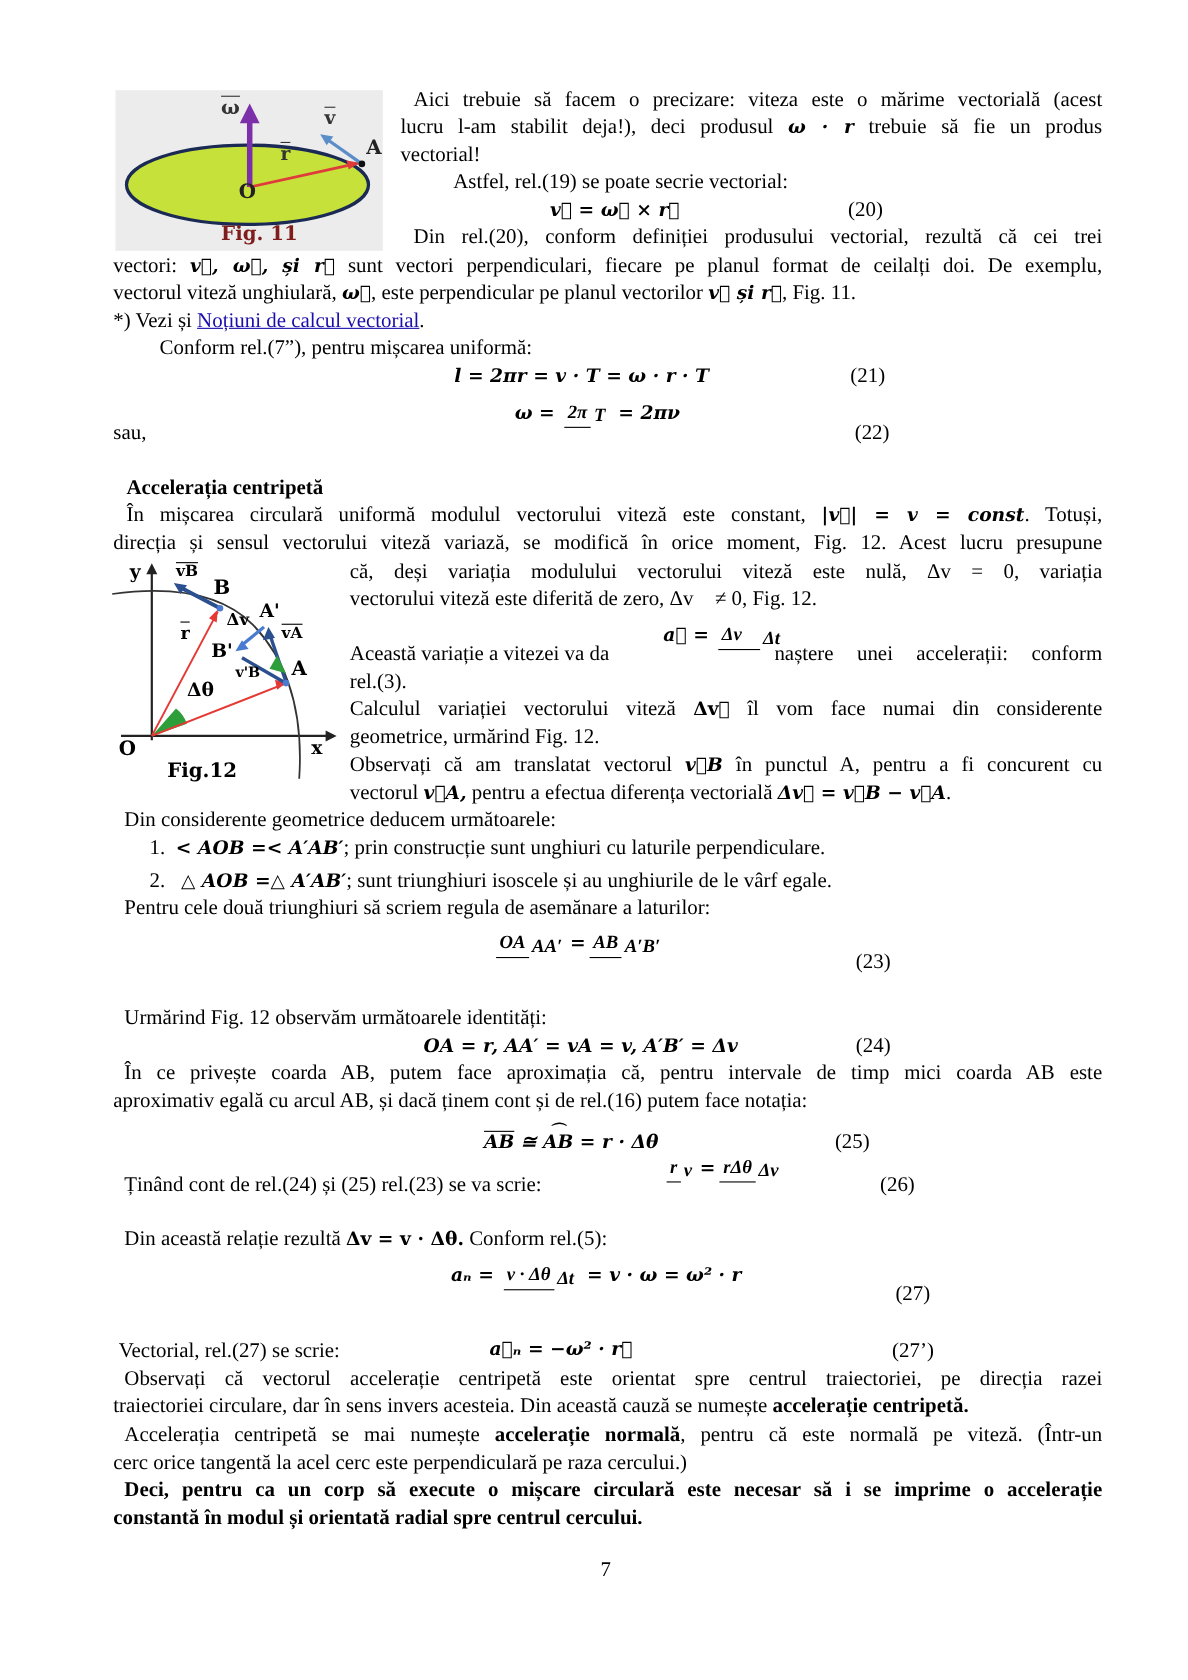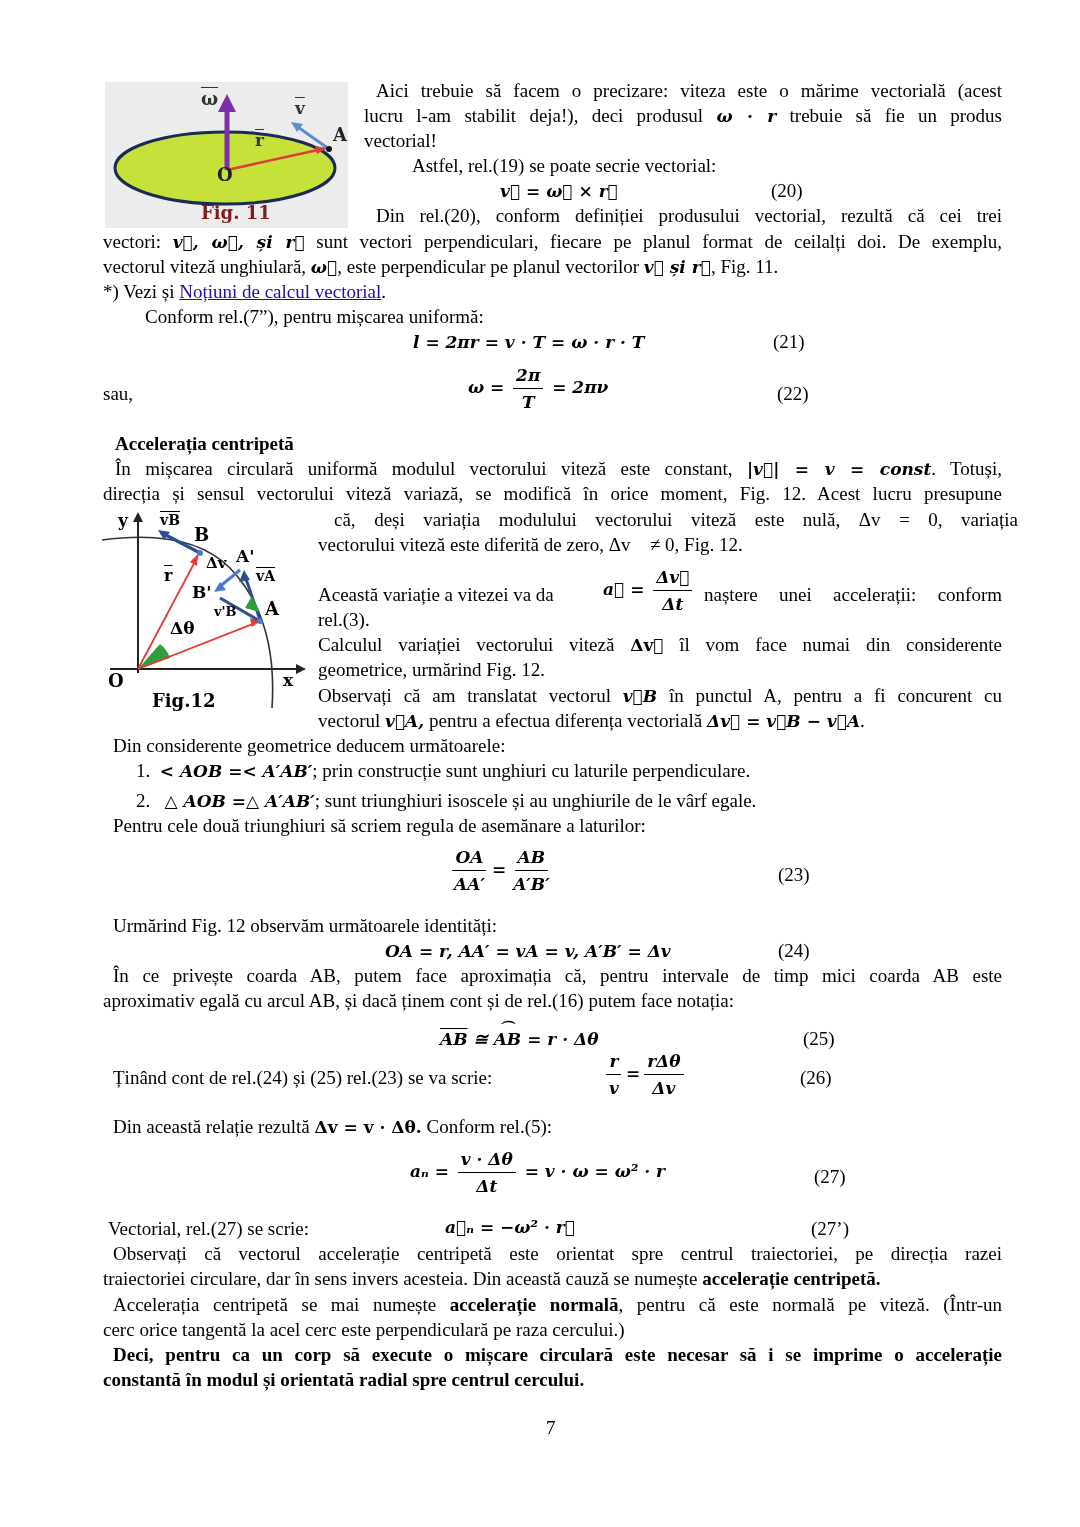--- a/index.html
+++ b/index.html
@@ -4,21 +4,21 @@
 <style>
   html, body { margin:0; padding:0; background:#ffffff; }
   body { width:1080px; height:1527px; position:relative; overflow:hidden;
          font-family:"Liberation Serif", serif; color:#000; font-size:19px; }
   .ln { position:absolute; white-space:nowrap; line-height:24px; }
   .just { text-align:justify; text-align-last:justify; white-space:normal; }
   .m { font-family:"DejaVu Serif", serif; font-weight:bold; font-style:italic; font-size:17px; }
   .mu { font-family:"DejaVu Serif", serif; font-weight:bold; font-size:17px; }
   .b { font-weight:bold; }
   .eqn { position:absolute; font-size:19px; }
-  .frac { display:inline-flex; flex-direction:column; align-items:center; vertical-align:middle; margin:0 4px; }
+  .frac { display:inline-flex; flex-direction:row; align-items:center; vertical-align:middle; margin:0 4px;font-family:Liberation Serif, serif; }
   .frac .num { border-bottom:1.5px solid #000; padding:0 3px 2px; line-height:22px; }
   .frac .den { padding:2px 3px 0; line-height:22px; }
   a.link { color:#1a0dab; text-decoration:underline; }
   .fig { position:absolute; }
   .overline { text-decoration:overline; }
 </style>
 </head>
 <body>
 
 <div class="fig" style="left:105px;top:82px;width:243px;height:146px;background:#ececec;">
@@ -70,21 +70,21 @@
     </span>
   <span class="m">= 2πν</span>
 </div>
 <div class="ln" style="left:777px;top:382px;">(22)</div>
 
 <div class="ln b" style="left:115px;top:432px;text-align:center;">Accelerația centripetă</div>
 <div class="ln just" style="left:115px;top:457px;width:887px;">
   <span>În mișcarea circulară uniformă modulul vectorului viteză este constant, </span><span class="m">|v⃗| = v = const</span><span>. Totuși,</span>
 </div>
 <div class="ln just" style="left:103px;top:482px;width:899px;">direcția și sensul vectorului viteză variază, se modifică în orice moment, Fig. 12. Acest lucru presupune</div>
-<div class="ln just" style="left:318px;top:508px;width:684px;margin-left:16px;">că, deși variația modulului vectorului viteză este nulă, Δv = 0, variația</div>
+<div class="ln just" style="left:318px;top:508px;width:684px;">că, deși variația modulului vectorului viteză este nulă, Δv = 0, variația</div>
 <div class="ln" style="left:318px;top:533px;">vectorului viteză este diferită de zero, Δv⃗ ≠ 0, Fig. 12.</div>
 
 <div class="fig" style="left:100px;top:508px;width:210px;height:210px;">
   <svg width="210" height="210" viewBox="0 0 210 210">
     <line x1="38" y1="165" x2="38" y2="10" stroke="#222" stroke-width="2"></line>
     <polygon points="33,14 43,14 38,4" fill="#222"></polygon>
     <line x1="10" y1="161" x2="198" y2="161" stroke="#222" stroke-width="2"></line>
     <polygon points="196,156 196,166 206,161" fill="#222"></polygon>
     <path d="M2,32 Q90,20 130,60 Q178,110 172,200" fill="none" stroke="#333" stroke-width="1.6"></path>
     <path d="M38,161 L60,136 A30,30 0 0 1 70,150 Z" fill="#2e9e3a"></path>
@@ -162,21 +162,21 @@
 
 <div class="ln" style="left:113px;top:914px;">Urmărind Fig. 12 observăm următoarele identități:</div>
 <div class="ln" style="left:385px;top:939px;"><span class="m">OA = r,  AA′ = vA = v,  A′B′ = Δv</span></div>
 <div class="ln" style="left:778px;top:939px;">(24)</div>
 <div class="ln just" style="left:113px;top:964px;width:889px;">În ce privește coarda AB, putem face aproximația că, pentru intervale de timp mici coarda AB este</div>
 <div class="ln" style="left:103px;top:989px;">aproximativ egală cu arcul AB, și dacă ținem cont și de rel.(16) putem face notația:</div>
 
 <div class="ln" style="left:440px;top:1027px;">
   <span class="m overline">AB</span><span class="m"> ≅ </span><span class="m" style="position:relative;"><span style="position:absolute;left:4px;top:-12px;font-size:16px;">⌒</span><span>AB</span></span><span class="m"> = r · Δθ</span>
 </div>
-<div class="ln" style="left:803px;top:1027px;text-align:center;">(25)</div>
+<div class="ln" style="left:759px;top:1027px;text-align:center;">(25)</div>
 <div class="ln" style="left:113px;top:1066px;">Ținând cont  de rel.(24) și (25) rel.(23) se va scrie:</div>
 <div class="eqn" style="left:602px;top:1050px;">
   <span class="frac m">
       <span class="num">r</span>
       <span class="den">v</span>
     </span><span class="m">=</span><span class="frac m">
       <span class="num">rΔθ</span>
       <span class="den">Δv</span>
     </span>
 </div>

